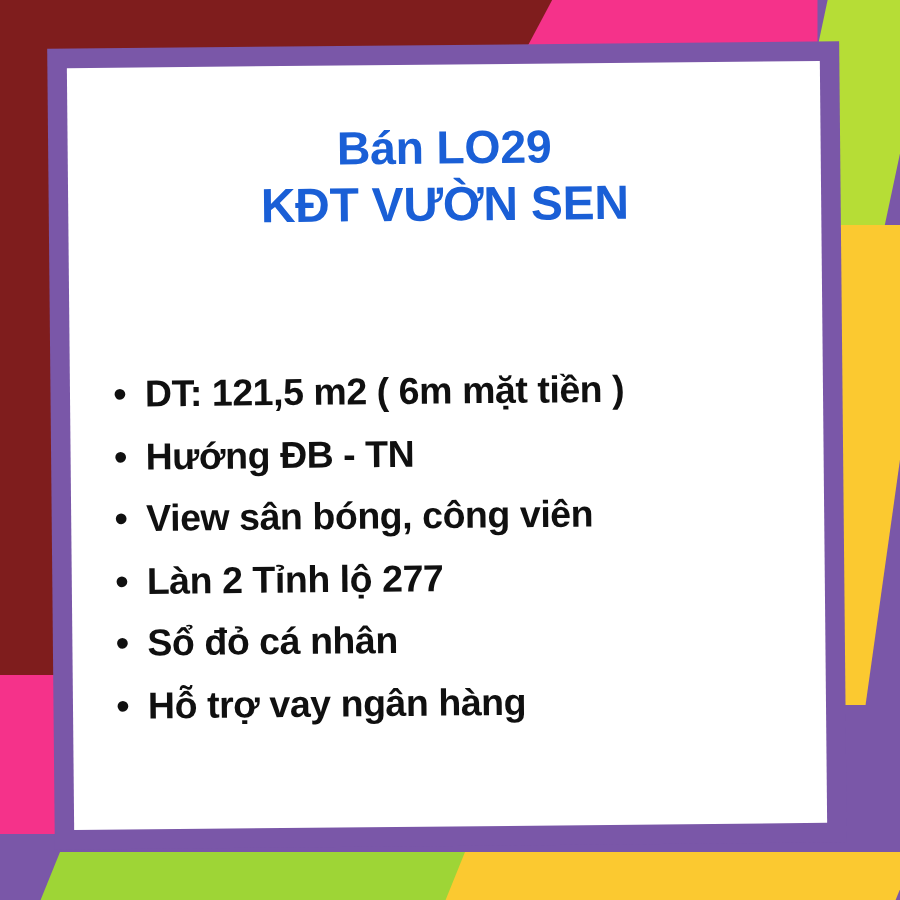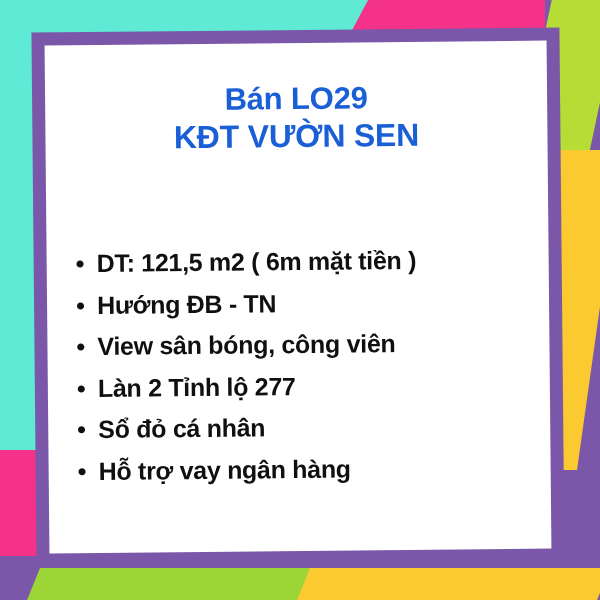--- a/index.html
+++ b/index.html
@@ -6,21 +6,21 @@
   html, body {
     margin: 0;
     padding: 0;
     background: #ffffff;
   }
   #canvas {
     position: relative;
     width: 600px;
     height: 600px;
     overflow: hidden;
-    background: #5eead4;
+    background: #7f1d1d;
     font-family: "Liberation Sans", sans-serif;
   }
 
   
   .shape {
     position: absolute;
     pointer-events: none;
   }
 
   

